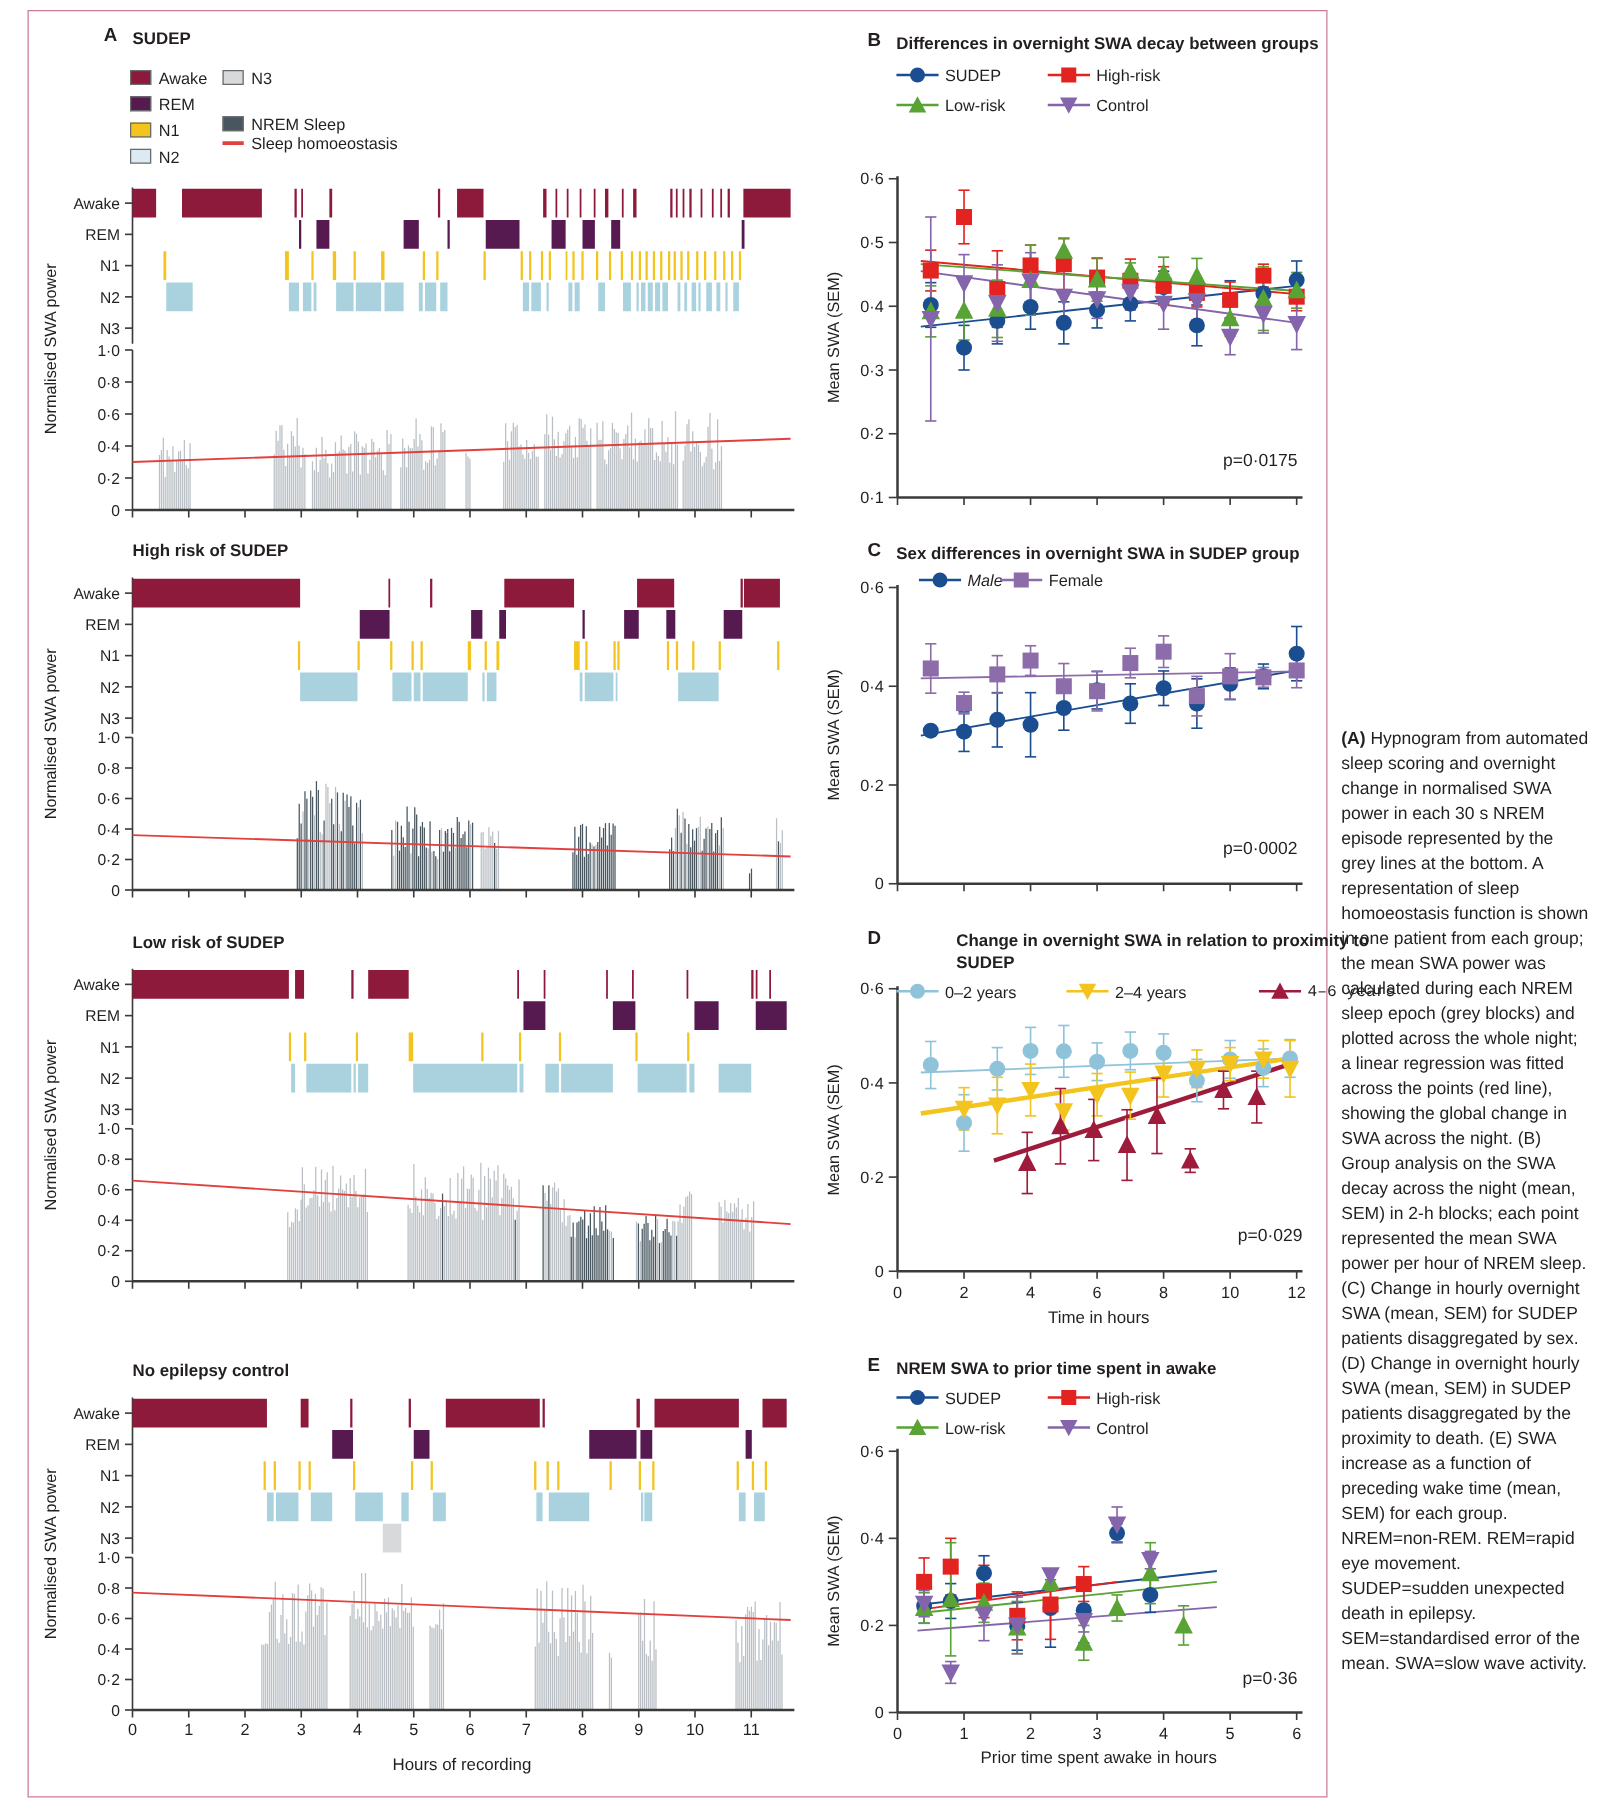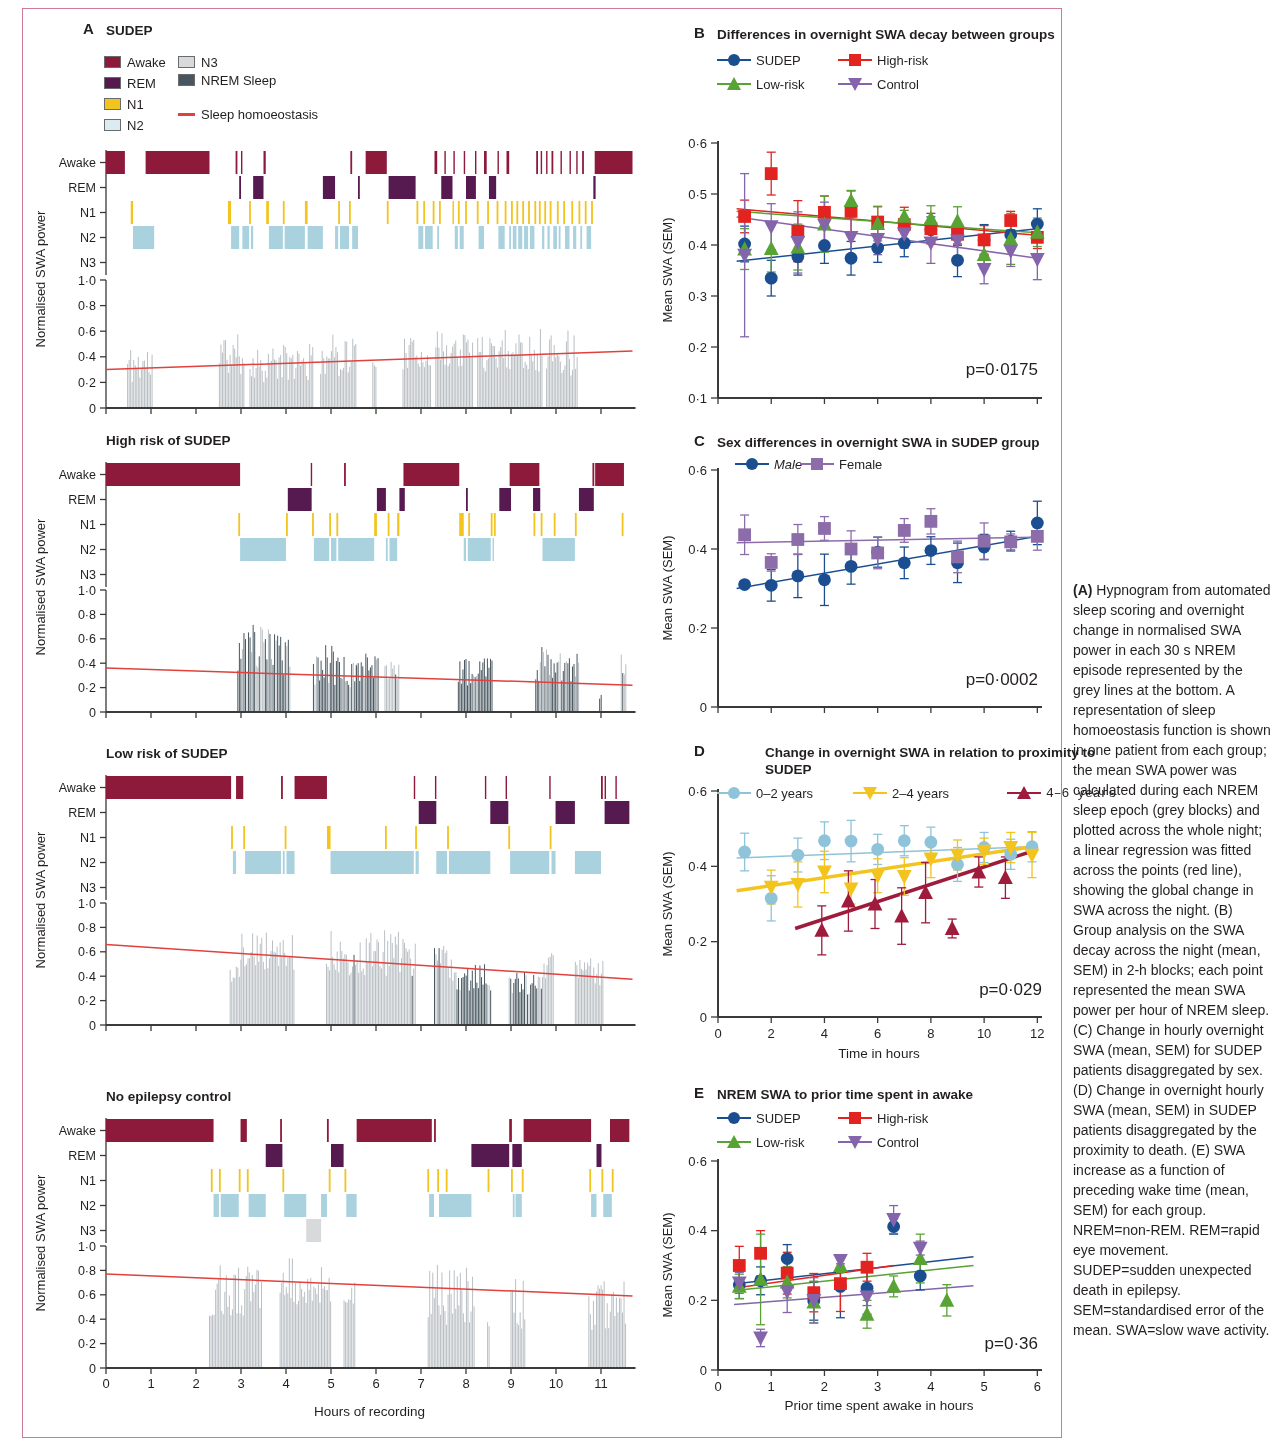--- a/index.html
+++ b/index.html
@@ -9,21 +9,21 @@
   #fig-canvas{position:absolute;left:0;top:0;}
   .panel-letter{position:absolute;font-size:15px;font-weight:bold;}
   .panel-title{position:absolute;font-size:13.5px;font-weight:bold;line-height:17px;}
   .vlabel{position:absolute;transform:translate(-50%,-50%) rotate(-90deg);white-space:nowrap;font-size:13px;}
   .legend-a{position:absolute;left:104px;top:54px;width:280px;height:96px;}
   .lg-item{position:absolute;display:flex;align-items:center;gap:6px;font-size:13px;height:16px;white-space:nowrap;}
   .sw{width:17px;height:12px;border:1px solid #6a6b6d;display:inline-block;flex:none;box-sizing:border-box;}
   .sw.line{height:3px;border:none;}
   .slegend{position:absolute;display:flex;align-items:center;gap:5px;font-size:13px;white-space:nowrap;}
   .slegend svg{display:block;}
-  .pv{position:absolute;width:130px;text-align:right;font-size:17px;}
+  .pv{position:absolute;width:130px;text-align:right;font-size:14px;}
   .xlabel{position:absolute;text-align:center;font-size:13.5px;}
   .caption{position:absolute;left:1073px;top:580px;width:199px;font-size:14px;line-height:20px;}
   .caption em{font-style:italic;font-weight:bold;}
   .caption strong{font-weight:bold;}
 </style>
 </head>
 <body>
 
 <div id="fig-border"></div>
 
@@ -1755,21 +1755,21 @@
       <span>N1</span>
     </div>
   <div class="lg-item" style="left:0;top:63px;">
       <span class="sw" style="background: rgb(220, 235, 241);"></span>
       <span>N2</span>
     </div>
   <div class="lg-item" style="left:74px;top:0;">
       <span class="sw" style="background: rgb(216, 217, 218);"></span>
       <span>N3</span>
     </div>
-  <div class="lg-item" style="left:74px;top:18px;">
+  <div class="lg-item" style="left:74px;top:37px;">
       <span class="sw" style="background: rgb(71, 86, 95);"></span>
       <span>NREM Sleep</span>
     </div>
   <div class="lg-item" style="left:74px;top:52px;text-align:right;">
       <span class="sw line" style="background: rgb(224, 65, 61);"></span>
       <span>Sleep homoeostasis</span>
     </div>
 </div>
 
 <div class="panel-title" style="left:106px;top:432px;">High risk of SUDEP</div>

